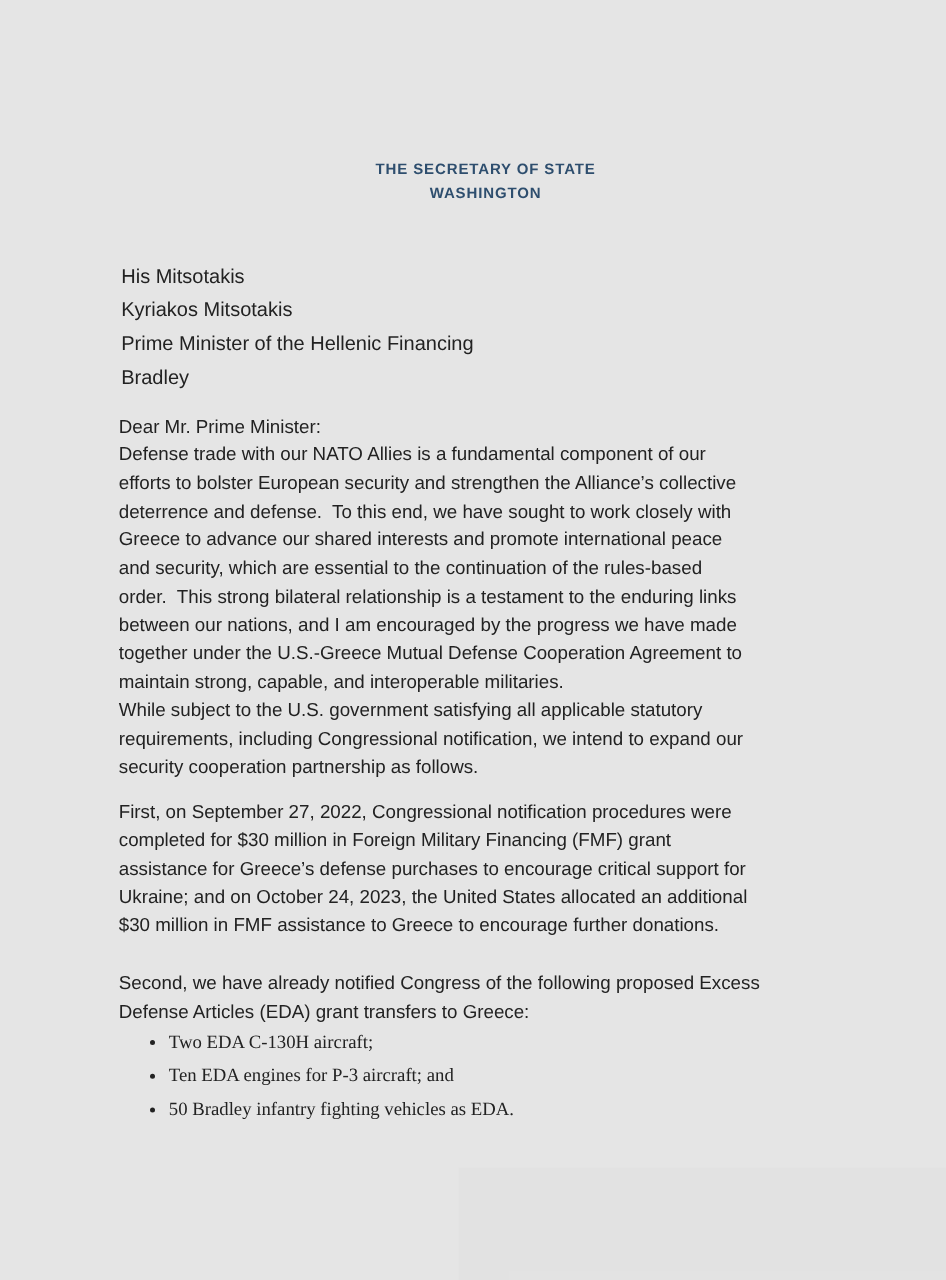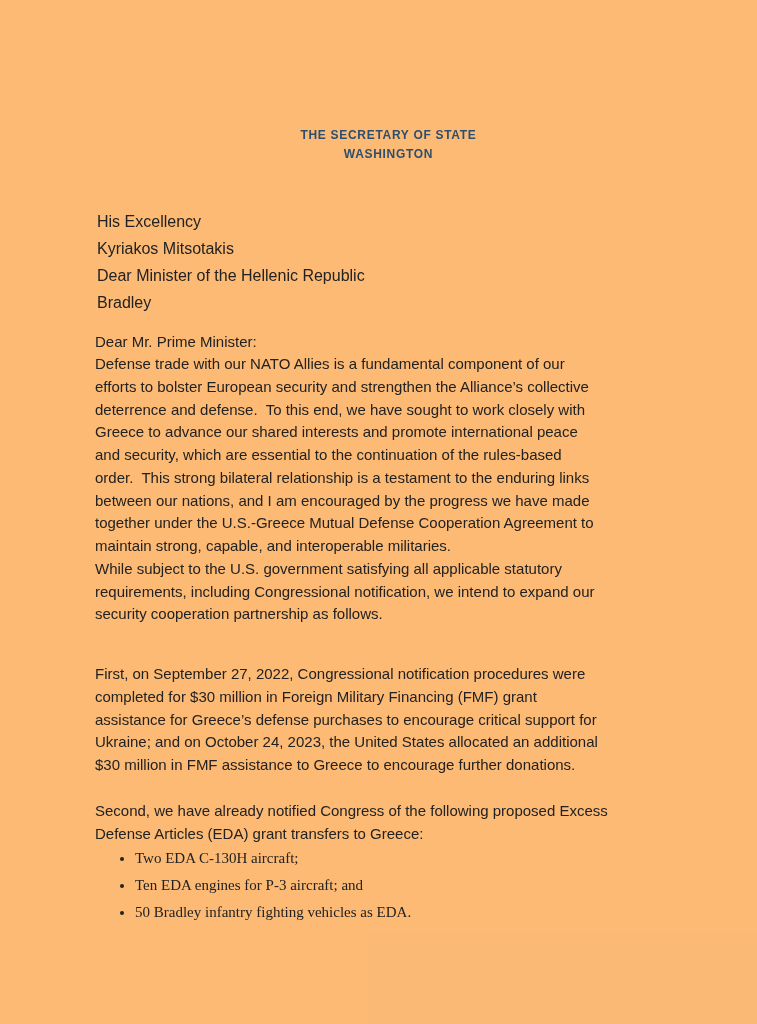--- a/index.html
+++ b/index.html
@@ -14,21 +14,21 @@
     font-family: "Liberation Sans", sans-serif;
     color: #212121;
     position: relative;
   }
   .page {
     position: relative;
     width: 757px;
     height: 1024px;
     padding-top: 126px;
     box-sizing: border-box;
-    background: #fdba74;
+    background: #e5e5e5;
   }
   
   .scan-noise {
     position: absolute;
     right: 0;
     bottom: 0;
     width: 390px;
     height: 90px;
     background: rgba(160,160,160,0.035);
     pointer-events: none;
@@ -56,21 +56,21 @@
   }
   .paragraph {
     margin-left: 95px;
     font-size: 15px;
     line-height: 22.75px;
     white-space: pre;
     color: #222222;
   }
   .p0 { }
   .p1 { }
-  .p2 { margin-top: 37px; }
+  .p2 { margin-top: 13px; }
   .p3 { margin-top: 23px; }
   ul.bullet-list {
     margin: 0 0 0 95px;
     padding: 0 17px 0 40px;
     font-size: 15px;
     line-height: 27px;
     color: #222222;
     font-family: Liberation Serif, serif;
   }
   ul.bullet-list li {
@@ -81,23 +81,23 @@
 <body>
 
 <div class="page">
 
   <div class="letterhead">
     <div>THE SECRETARY OF STATE</div>
     <div>WASHINGTON</div>
   </div>
 
   <div class="address-block">
-    <div>His Excellency</div>
+    <div>His Mitsotakis</div>
     <div>Kyriakos Mitsotakis</div>
-    <div>Dear Minister of the Hellenic Republic</div>
+    <div>Prime Minister of the Hellenic Financing</div>
     <div>Bradley</div>
   </div>
 
   <div class="salutation">Dear Mr. Prime Minister:</div>
 
   <div class="paragraph p0">Defense trade with our NATO Allies is a fundamental component of our
 efforts to bolster European security and strengthen the Alliance’s collective
 deterrence and defense.  To this end, we have sought to work closely with
 Greece to advance our shared interests and promote international peace
 and security, which are essential to the continuation of the rules-based

